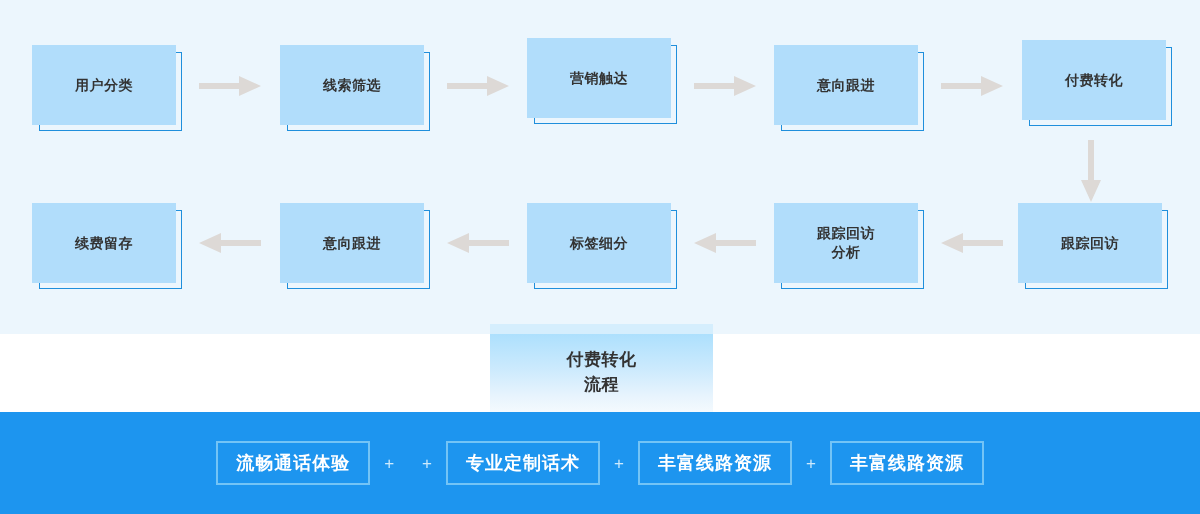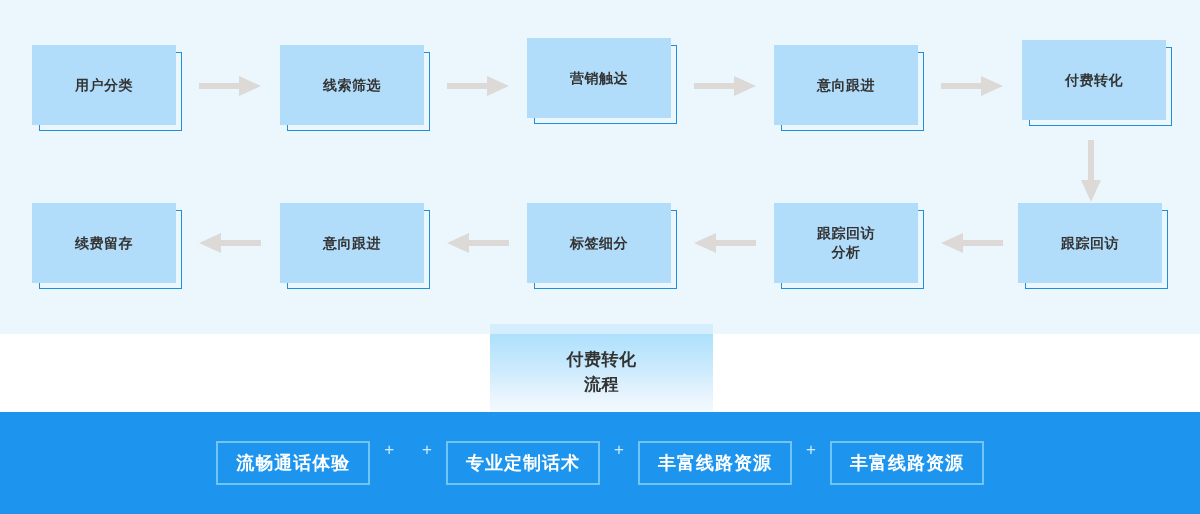--- a/index.html
+++ b/index.html
@@ -124,21 +124,21 @@
     top: 324px;
     width: 223px;
     height: 10px;
     background: #ade0fd;
     opacity: 0.35;
   }
 
   
   .tags {
     display: flex;
-    align-items: flex-start;
+    align-items: center;
   }
   .tag {
     border: 2px solid #73c4f6;
     height: 44px;
     padding: 0 18px;
     display: flex;
     align-items: center;
     justify-content: center;
     box-sizing: border-box;
   }

